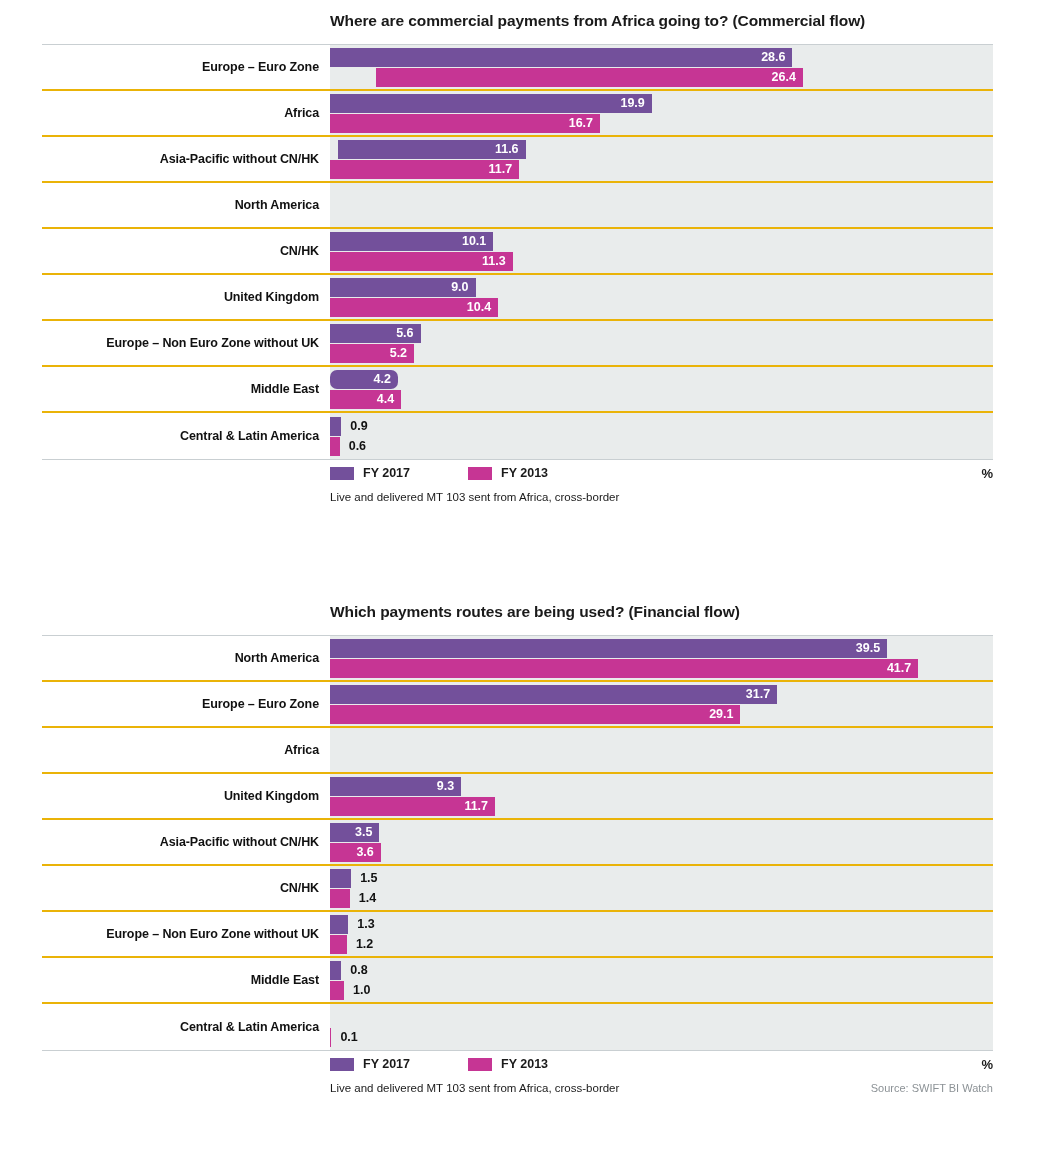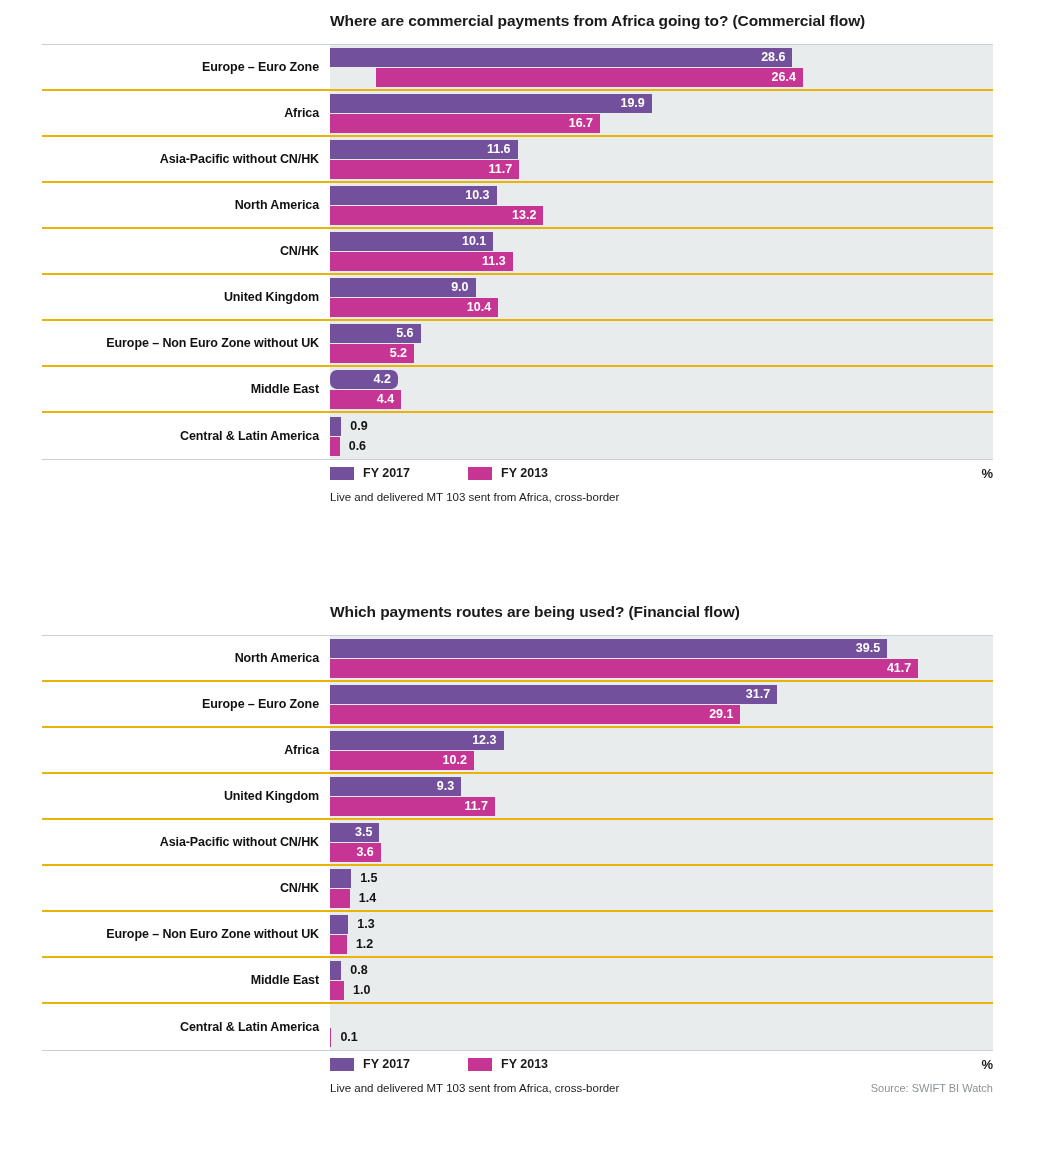--- a/index.html
+++ b/index.html
@@ -210,45 +210,33 @@
                 <div class="bar fy2013" title="FY 2013: 16.7" style="width: 270.051px;">
                   <span class="bar-value-in">16.7</span>
                 </div>
               </div>
             </div>
           </div>
           <div class="row">
             <div class="row-label">Asia-Pacific without CN/HK</div>
             <div class="row-bars">
               <div class="bar-line">
-                <div class="bar fy2017" title="FY 2017: 11.6" style="width: 187.58px;">
+                <div class="bar fy2017" title="FY 2017: 11.6" style="width: 187.58px; margin-left: 8px;">
                   <span class="bar-value-in">11.6</span>
                 </div>
               </div>
               <div class="bar-line">
                 <div class="bar fy2013" title="FY 2013: 11.7" style="width: 189.198px;">
                   <span class="bar-value-in">11.7</span>
                 </div>
               </div>
             </div>
           </div>
           <div class="row">
             <div class="row-label">North America</div>
-            <div class="row-bars">
-              <div class="bar-line">
-                <div class="bar fy2017" title="FY 2017: 10.3" style="width: 166.559px;">
-                  <span class="bar-value-in">10.3</span>
-                </div>
-              </div>
-              <div class="bar-line">
-                <div class="bar fy2013" title="FY 2013: 13.2" style="width: 213.454px;">
-                  <span class="bar-value-in">13.2</span>
-                </div>
-              </div>
-            </div>
           </div>
           <div class="row">
             <div class="row-label">CN/HK</div>
             <div class="row-bars">
               <div class="bar-line">
                 <div class="bar fy2017" title="FY 2017: 10.1" style="width: 163.324px;">
                   <span class="bar-value-in">10.1</span>
                 </div>
               </div>
               <div class="bar-line">
@@ -369,32 +357,20 @@
               </div>
               <div class="bar-line">
                 <div class="bar fy2013" title="FY 2013: 29.1" style="width: 410.496px;">
                   <span class="bar-value-in">29.1</span>
                 </div>
               </div>
             </div>
           </div>
           <div class="row">
             <div class="row-label">Africa</div>
-            <div class="row-bars">
-              <div class="bar-line">
-                <div class="bar fy2017" title="FY 2017: 12.3" style="width: 173.509px;">
-                  <span class="bar-value-in">12.3</span>
-                </div>
-              </div>
-              <div class="bar-line">
-                <div class="bar fy2013" title="FY 2013: 10.2" style="width: 143.885px;">
-                  <span class="bar-value-in">10.2</span>
-                </div>
-              </div>
-            </div>
           </div>
           <div class="row">
             <div class="row-label">United Kingdom</div>
             <div class="row-bars">
               <div class="bar-line">
                 <div class="bar fy2017" title="FY 2017: 9.3" style="width: 131.189px;">
                   <span class="bar-value-in">9.3</span>
                 </div>
               </div>
               <div class="bar-line">

